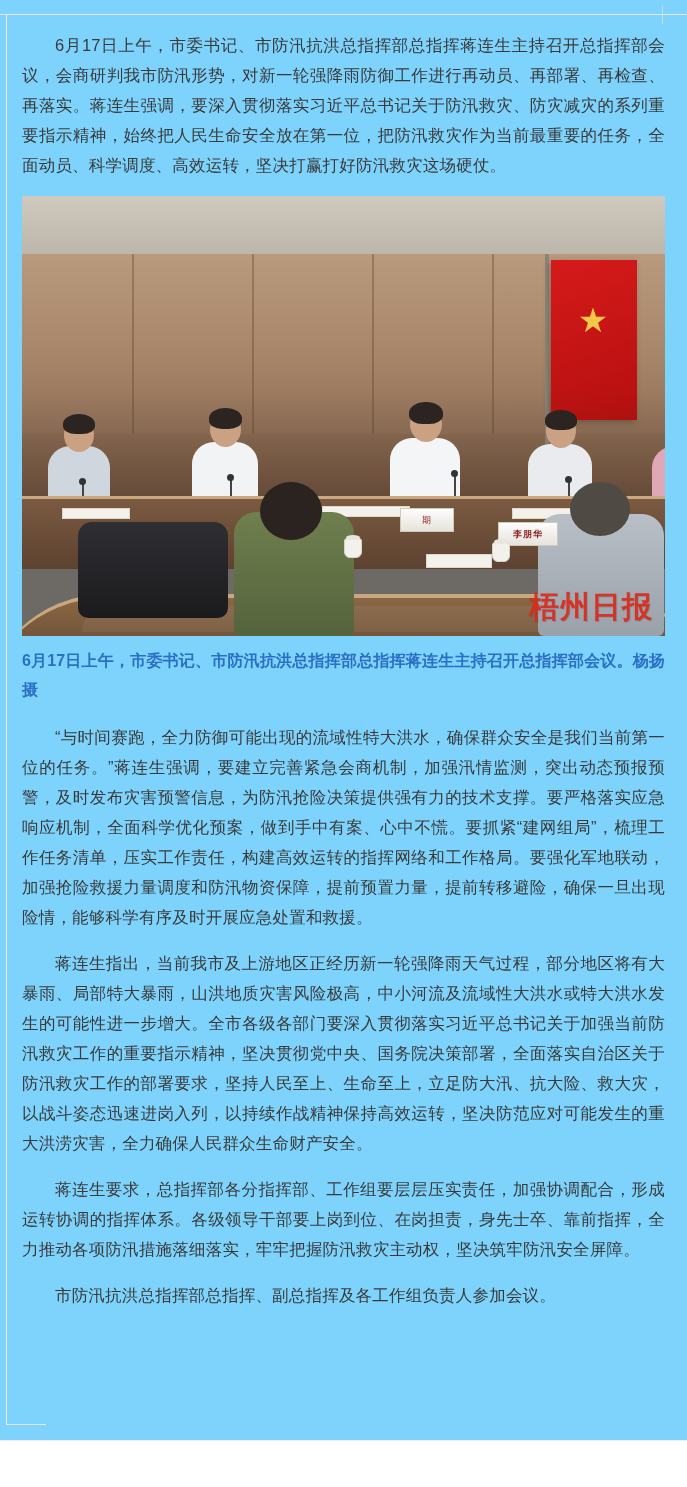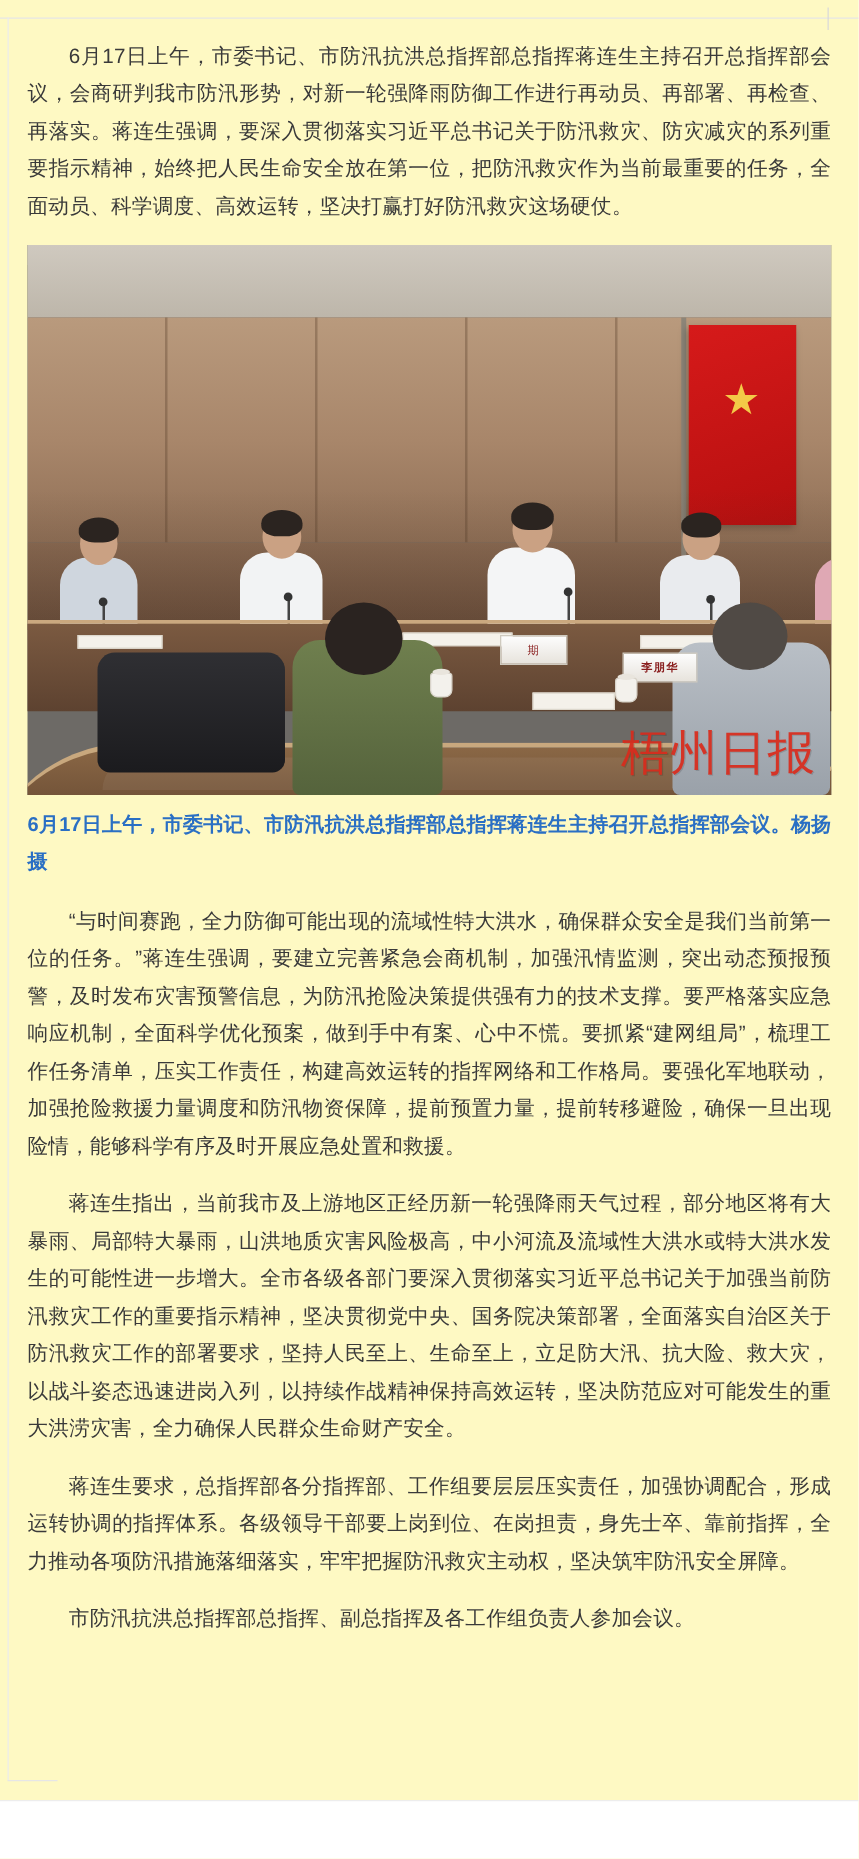--- a/index.html
+++ b/index.html
@@ -9,21 +9,21 @@
   }
   body {
     width: 687px;
     font-family: "Liberation Sans", "DejaVu Sans", sans-serif;
     color: #333333;
   }
   .page {
     position: relative;
     width: 687px;
     min-height: 1487px;
-    background: #fef9c3;
+    background: #7dd3fc;
     box-sizing: border-box;
     overflow: hidden;
   }
   
   .deco-top {
     position: absolute;
     top: 14px;
     left: 0;
     width: 100%;
     height: 1px;
@@ -177,21 +177,21 @@
   }
   .papers {
     position: absolute; height: 9px; background: #f4f1ea; border: 1px solid #ddd8cd;
   }
   .chairback {
     position: absolute; border-radius: 14px 14px 10px 10px;
     background: linear-gradient(180deg,#2f2f33,#1b1b1e);
   }
   .watermark {
     position: absolute; right: 12px; bottom: 8px;
-    color: #d92b1c; font-size: 38px; font-weight: normal;
+    color: #d92b1c; font-size: 30px; font-weight: bold;
     font-family: "DejaVu Sans", sans-serif;
     opacity: .92;
     letter-spacing: 1px;
     text-shadow: 1px 1px 0 rgba(0,0,0,0.15);
   }
   .caption {
     margin: 10px 0 18px 0;
     font-size: 16px;
     line-height: 29px;
     color: #2a6fc4;

